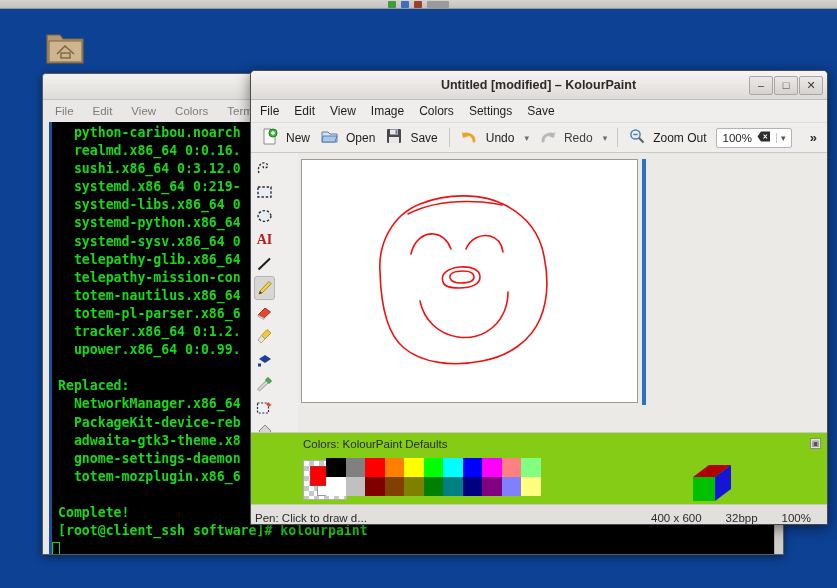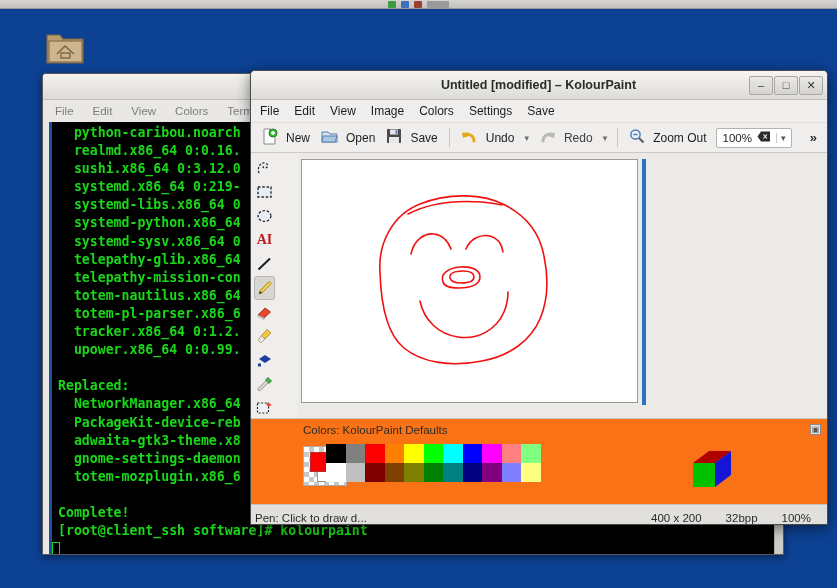--- a/index.html
+++ b/index.html
@@ -142,21 +142,21 @@
   }
   #kp-canvas {
     width: 337px; height: 244px; background: #fff;
     border: 1px solid #9c9a96; position: relative;
   }
   #canvas-resize-bar {
     position: absolute; left: 344px; top: 6px; width: 4px; height: 246px;
     background: #2f6fc4;
   }
   #kp-colorbox {
-    height: 86px; flex: none; background: #f97316;
+    height: 72px; flex: none; background: #84cc16;
     border-top: 1px solid #cbc9c5; position: relative;
   }
   #colorbox-label {
     position: absolute; left: 52px; top: 5px;
     font-size: 11.5px; color: #2b2b2b;
   }
   #colorbox-float {
     position: absolute; right: 6px; top: 5px; width: 11px; height: 11px;
     border: 1px solid #8d8b87; background: #e4e2de;
     font-size: 8px; text-align: center; line-height: 10px; color: #555;
@@ -540,19 +540,19 @@
         <svg width="52" height="46" viewBox="0 0 52 46">
           <path d="M8 16 L24 4 L46 4 L30 16 Z" fill="#b00000"></path>
           <path d="M30 16 L46 4 L46 28 L30 40 Z" fill="#1515d8"></path>
           <path d="M8 16 L30 16 L30 40 L8 40 Z" fill="#00c000"></path>
         </svg>
       </div>
     </div>
 
     <div id="kp-statusbar">
       <span id="status-msg">Pen: Click to draw d...</span>
-      <span class="status-cell">400 x 200</span>
+      <span class="status-cell">400 x 600</span>
       <span class="status-cell">32bpp</span>
       <span class="status-cell">100%</span>
     </div>
   </div>
 
 </div>
 
 </body></html>

